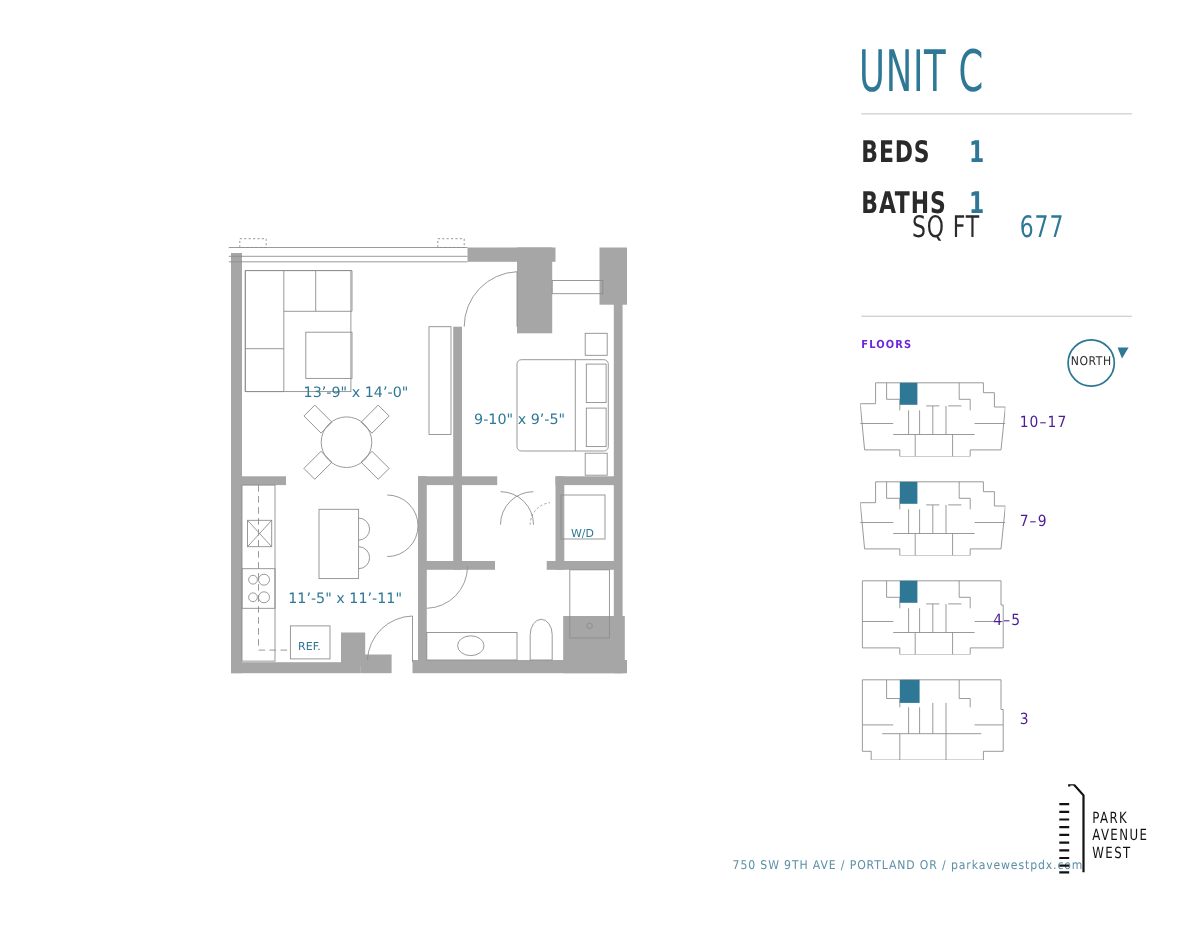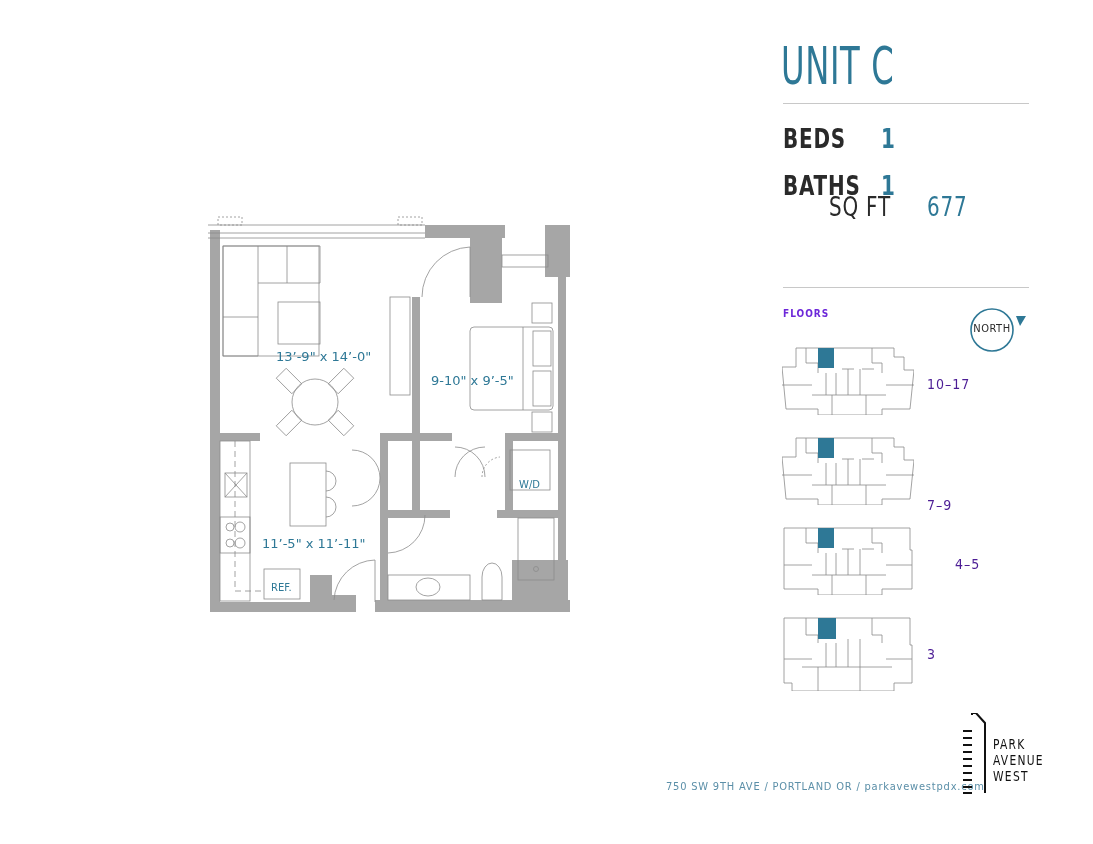--- a/index.html
+++ b/index.html
@@ -70,36 +70,36 @@
       <path d="M14,3 L112,3 L112,12 L122,12 L122,25 L132,25 L128,64 L100,64 L100,70 L36,70 L36,64 L4,64 L0,22 L14,22 Z"></path>
       <path d="M24,3 L24,18 L36,18 L36,28 M90,3 L90,18 L100,18 L100,28"></path>
       <path d="M44,28 L44,50 M54,28 L54,50 M66,24 L66,50 M78,24 L78,50"></path>
       <path d="M30,50 L104,50 M50,50 L50,70 M84,50 L84,70"></path>
       <path d="M60,24 L72,24 M80,24 L92,24"></path>
       <path d="M0,40 L30,40 M104,40 L132,40"></path>
     </g>
     <rect x="36" y="3" width="16" height="20" fill="#2e7896"></rect>
   </svg>
 </div>
-<span class="abs floor-range" style="left:927px; top:466px;margin-top:31px;">7–9</span>
+<span class="abs floor-range" style="left:927px; top:466px;">7–9</span>
 
 <div class="abs" style="left:782px; top:525px;">
   <svg width="132" height="70" viewBox="0 0 132 70">
     <g fill="none" stroke="#8c8c8c" stroke-width="0.8">
       <path d="M2,3 L128,3 L128,25 L130,25 L130,64 L100,64 L100,70 L36,70 L36,64 L2,64 Z"></path>
       <path d="M24,3 L24,18 L36,18 L36,28 M90,3 L90,18 L100,18 L100,28"></path>
       <path d="M44,28 L44,50 M54,28 L54,50 M66,24 L66,50 M78,24 L78,50"></path>
       <path d="M30,50 L104,50 M50,50 L50,70 M84,50 L84,70"></path>
       <path d="M60,24 L72,24 M80,24 L92,24"></path>
       <path d="M2,40 L30,40 M104,40 L130,40"></path>
     </g>
     <rect x="36" y="3" width="16" height="20" fill="#2e7896"></rect>
   </svg>
 </div>
-<span class="abs floor-range" style="left:955px; top:556px;">4–5</span>
+<span class="abs floor-range" style="left:903px; top:556px;">4–5</span>
 
 <div class="abs" style="left:782px; top:615px;">
   <svg width="132" height="76" viewBox="0 0 132 76">
     <g fill="none" stroke="#8c8c8c" stroke-width="0.8">
       <path d="M2,3 L128,3 L128,30 L130,30 L130,68 L112,68 L112,76 L10,76 L10,68 L2,68 Z"></path>
       <path d="M24,3 L24,20 L36,20 L36,28 M90,3 L90,20 L100,20 L100,28"></path>
       <path d="M44,28 L44,52 M54,28 L54,52 M66,24 L66,52 M78,24 L78,52"></path>
       <path d="M20,52 L110,52 M36,52 L36,76 M78,52 L78,76"></path>
       <path d="M2,44 L30,44 M104,44 L130,44"></path>
     </g>

